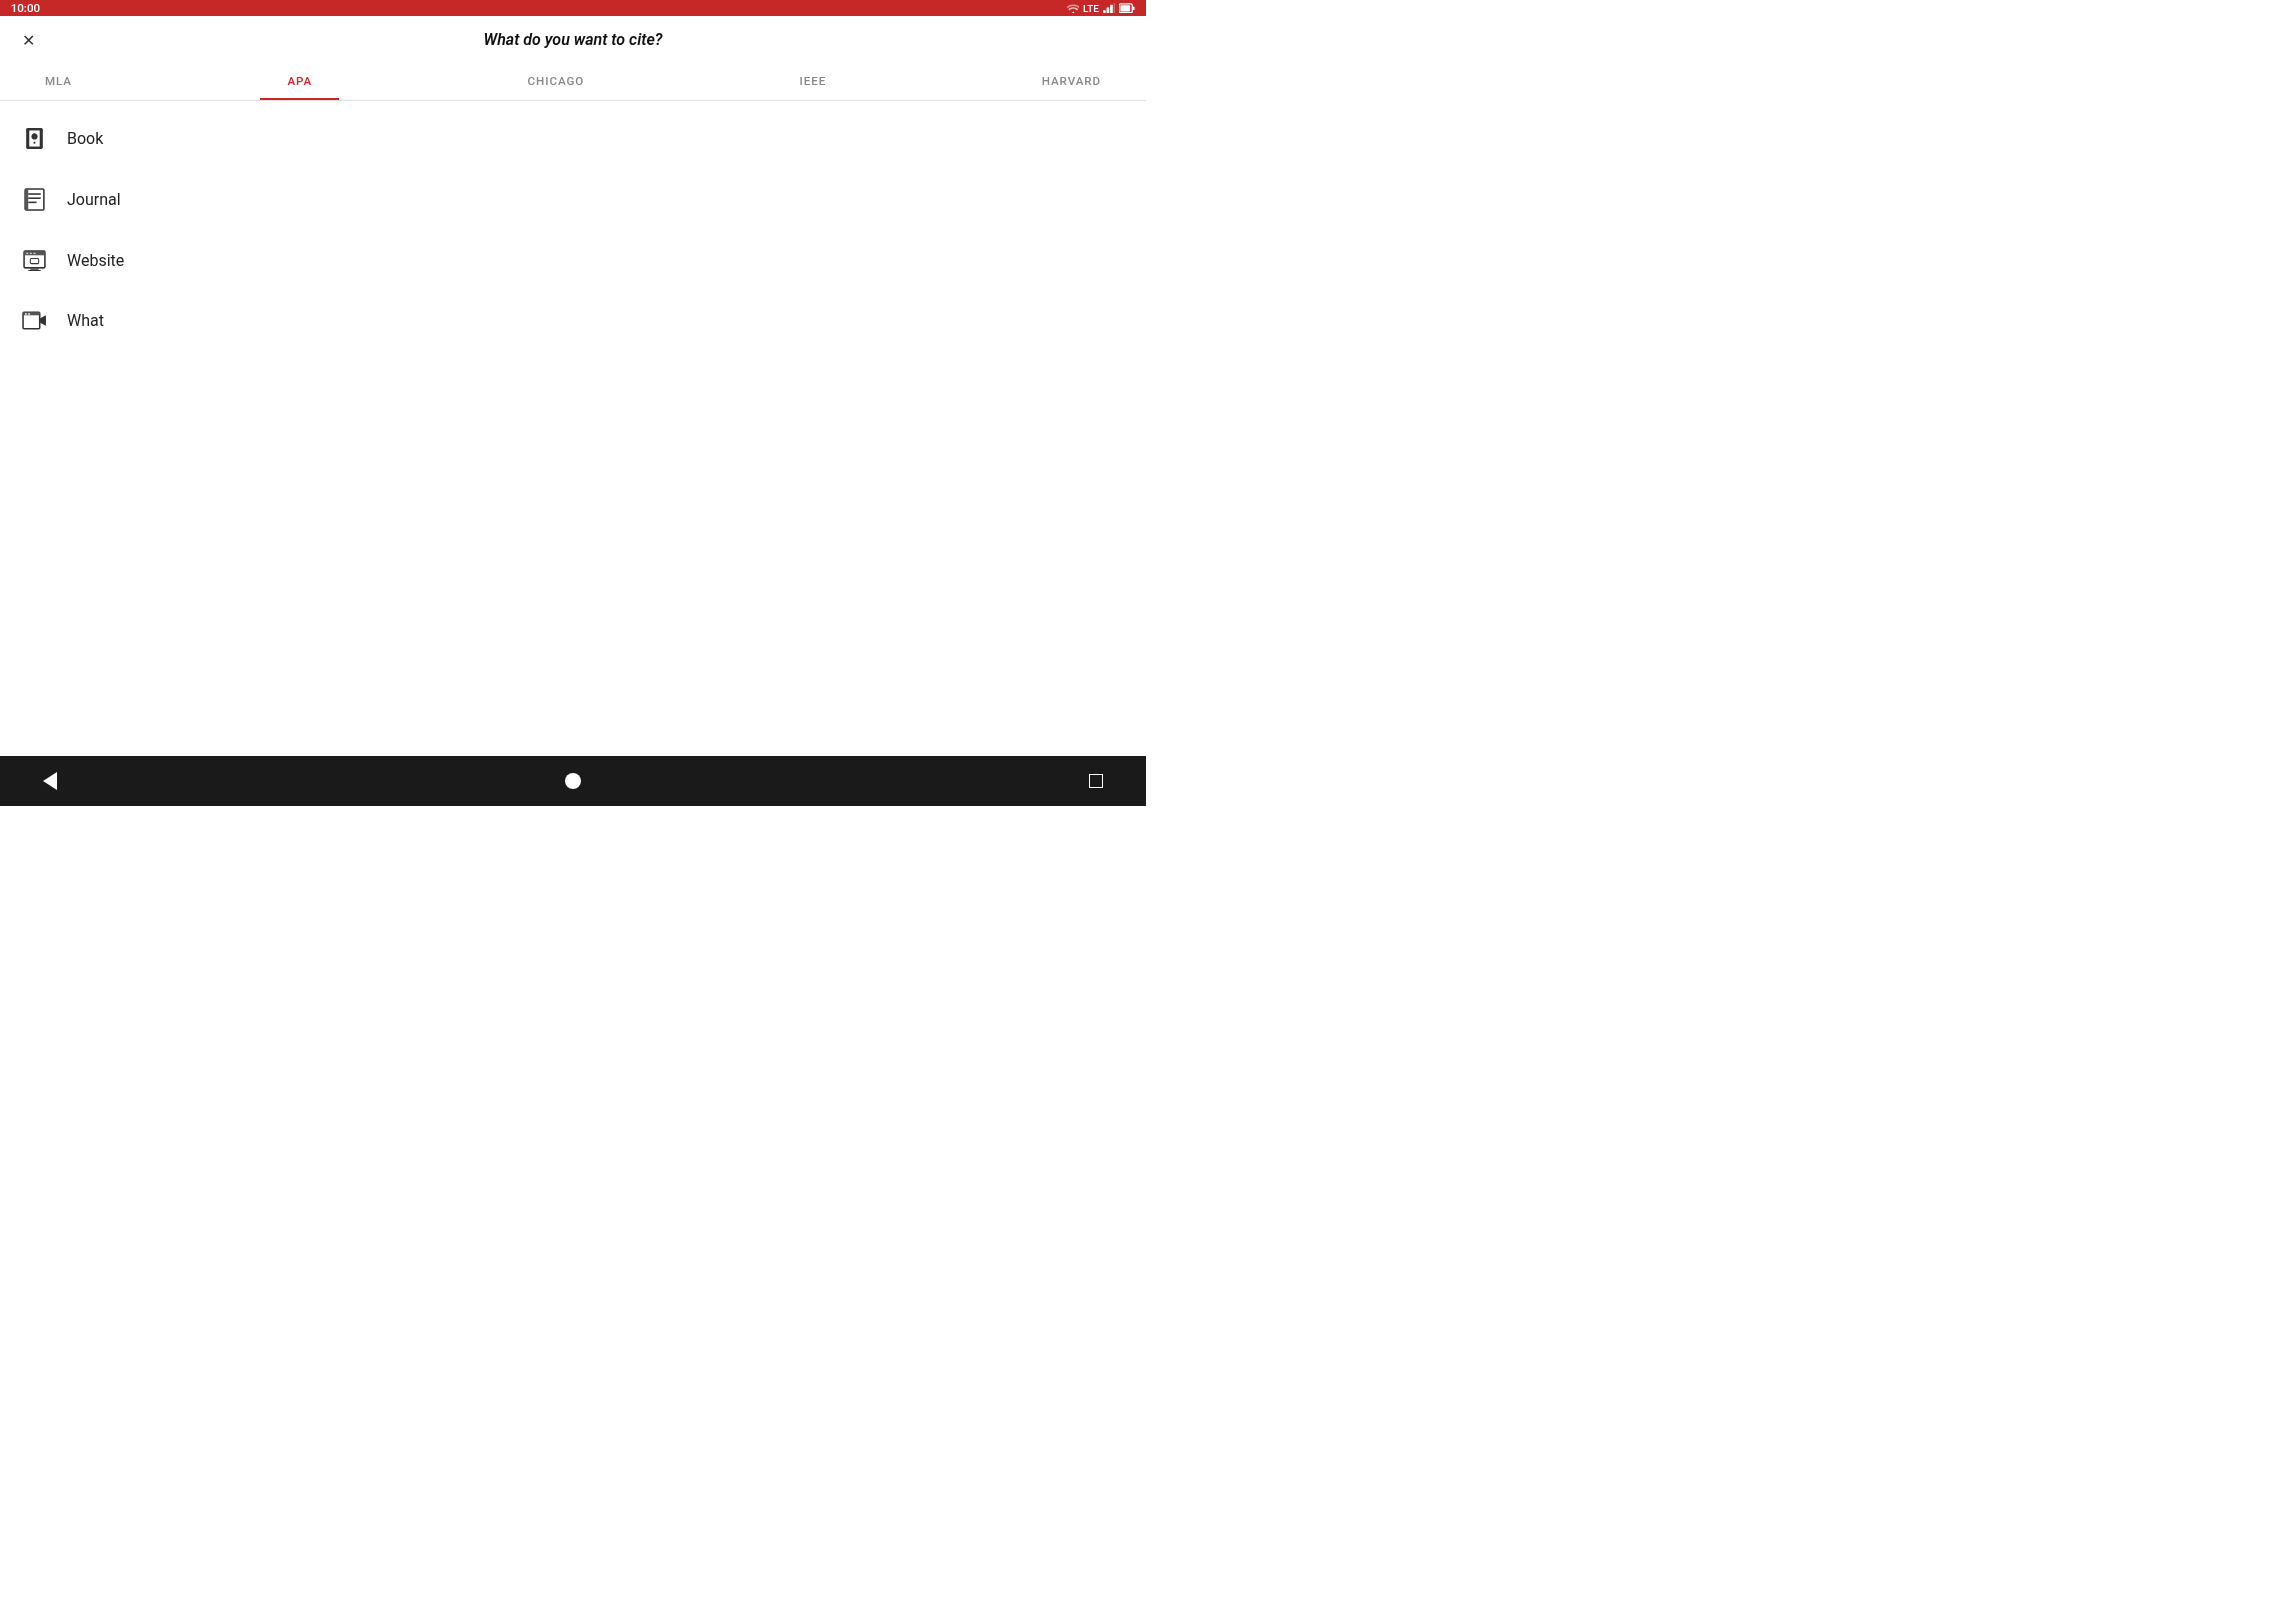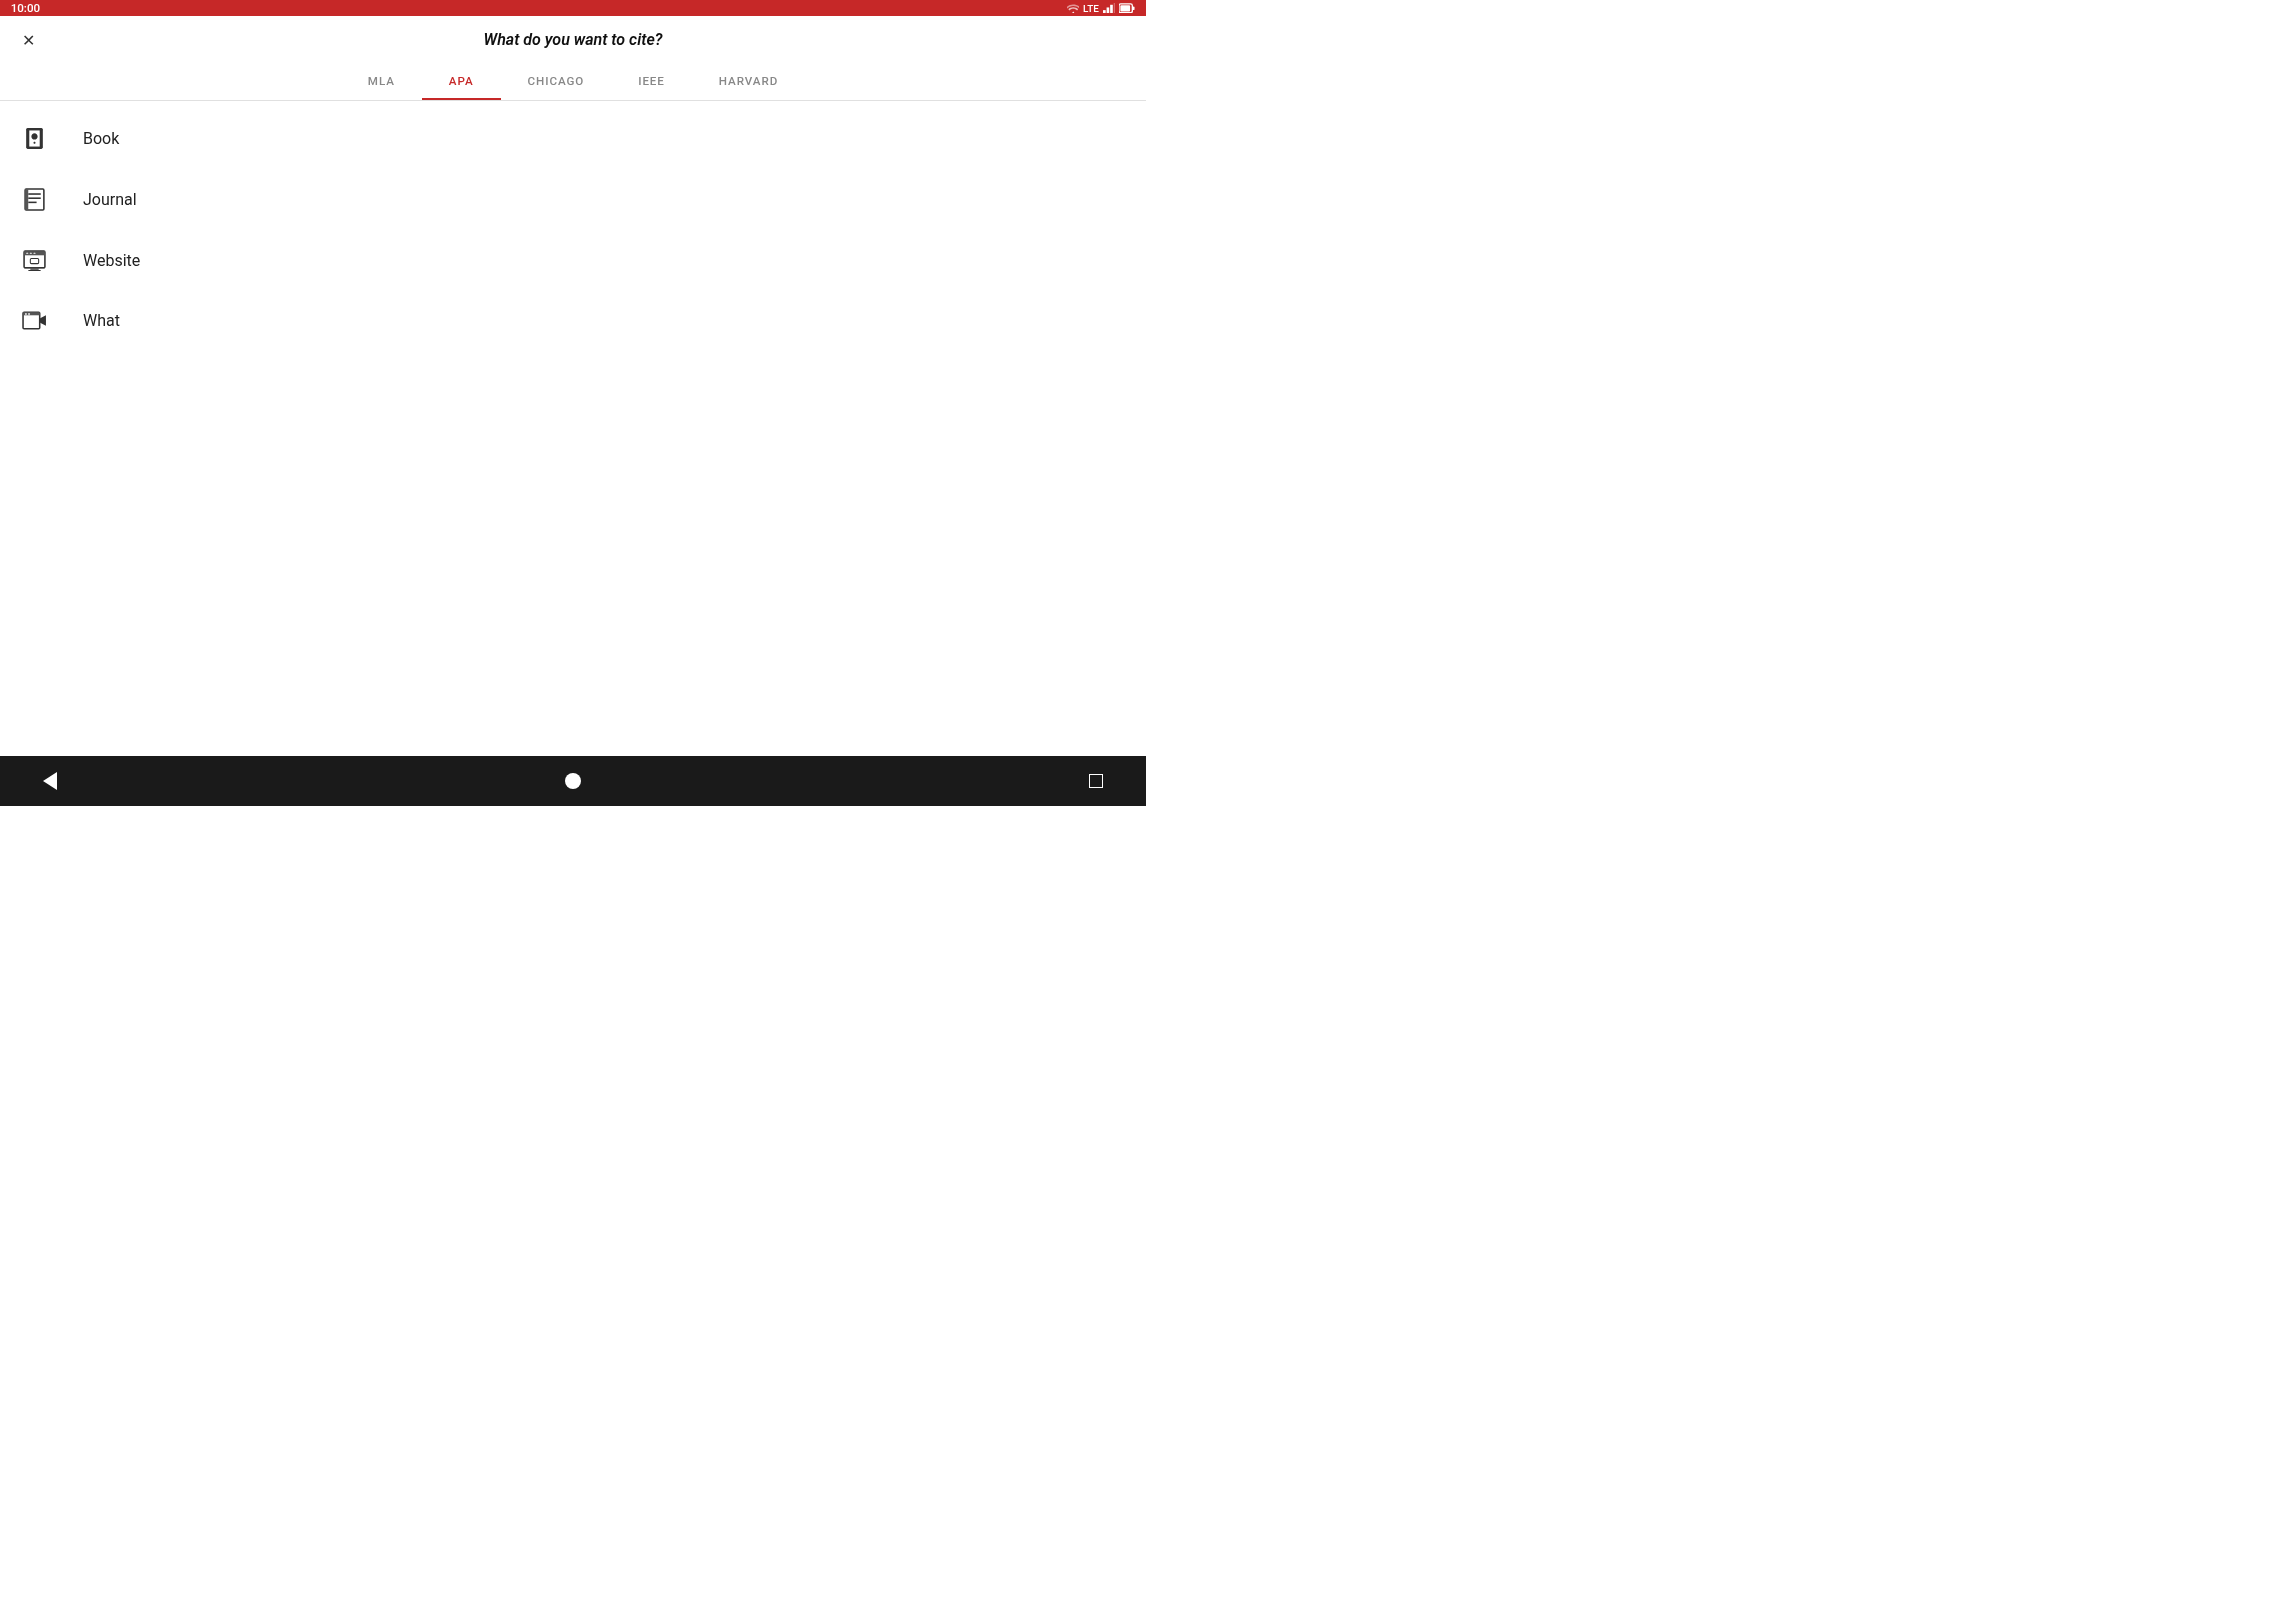--- a/index.html
+++ b/index.html
@@ -78,21 +78,21 @@
       font-size: 16px;
       font-weight: 600;
       color: #111;
       font-style: italic;
     }
 
     
     .tabs {
       display: flex;
       align-items: center;
-      justify-content: center;
+      justify-content: space-between;
       gap: 0;
       padding: 0 18px;
       border-bottom: 0.9px solid #e0e0e0;
     }
 
     .tab {
       padding: 10.7px 27px;
       font-size: 11.6px;
       font-weight: 500;
       color: #888;
@@ -111,21 +111,21 @@
     
     .content {
       padding: 7.2px 0;
     }
 
     .list-item {
       display: flex;
       align-items: center;
       padding: 14.3px 18px;
       cursor: pointer;
-      gap: 33px;
+      gap: 17px;
     }
 
     .list-item-icon {
       width: 32px;
       height: 32px;
       display: flex;
       align-items: center;
       justify-content: center;
       flex-shrink: 0;
     }

